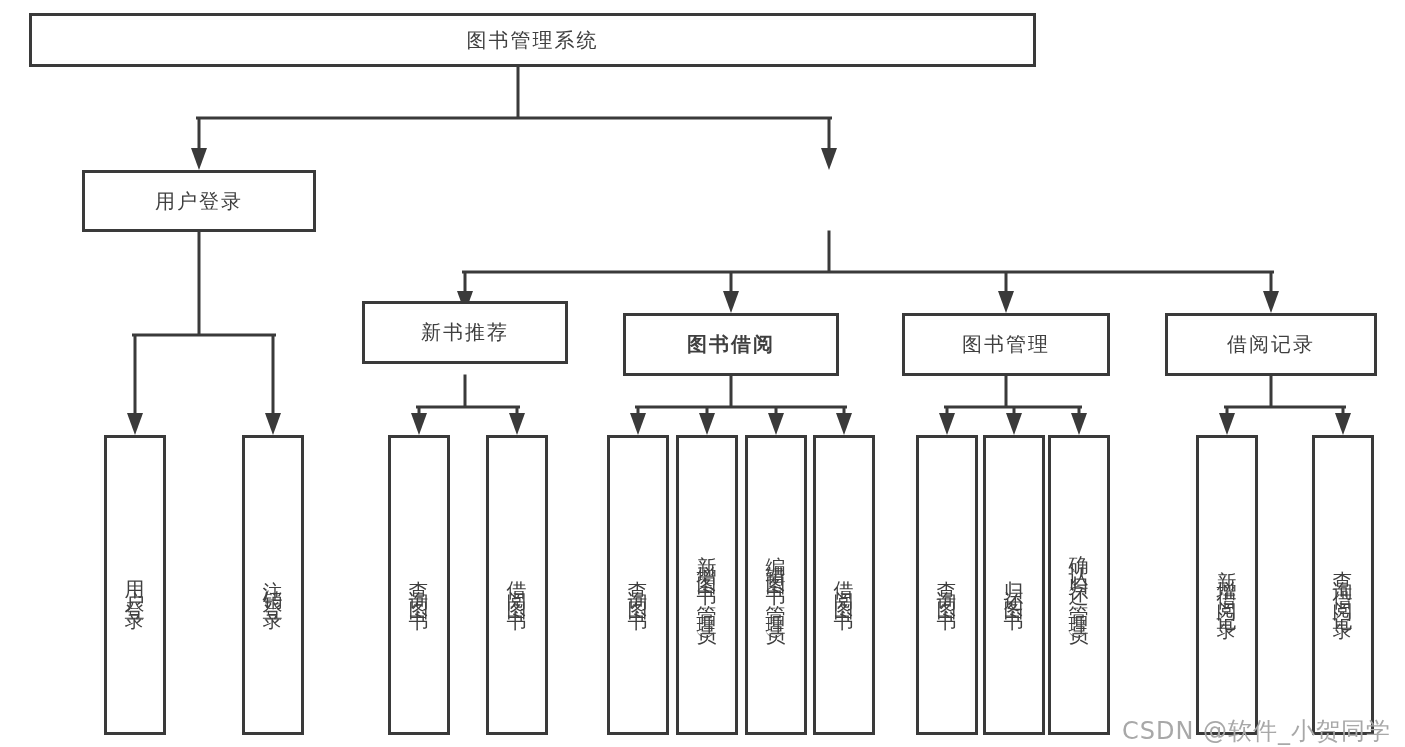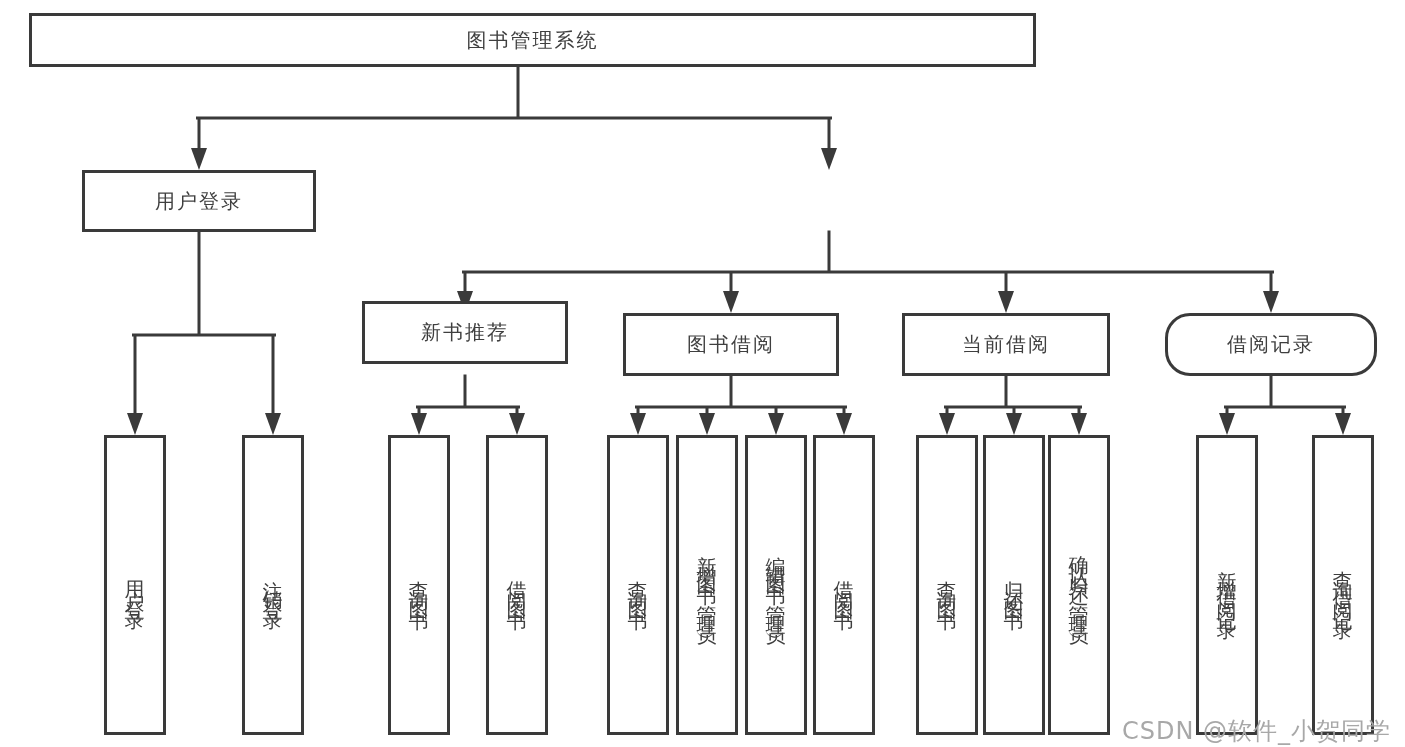--- a/index.html
+++ b/index.html
@@ -66,23 +66,23 @@
     font-size: 24px;
     letter-spacing: 1px;
     color: var(--watermark);
     white-space: nowrap;
   }
   
   #n-root            { left: 13px;   top: 13px;  width: 1007px; height: 54px; margin-left: 16px; }
   #n-user-login      { left: 82px;   top: 170px; width: 234px;  height: 62px; }
   #n-book-mgmt       { left: 712px;  top: 170px; width: 234px;  height: 62px; }
   #n-new-book        { left: 362px;  top: 301px; width: 206px;  height: 63px; }
-  #n-book-borrow     { left: 623px;  top: 313px; width: 216px;  height: 63px; }
+  #n-book-borrow     { left: 623px;  top: 313px; width: 216px;  height: 63px; font-weight: bold; }
   #n-current-borrow  { left: 902px;  top: 313px; width: 208px;  height: 63px; }
-  #n-borrow-records  { left: 1165px; top: 313px; width: 212px;  height: 63px; border-radius: 25px; }
+  #n-borrow-records  { left: 1165px; top: 313px; width: 212px;  height: 63px; }
   .vbox { top: 435px; width: 62px; height: 300px; }
   #l-user-login      { left: 104px; }
   #l-logout          { left: 242px; }
   #l-query-book-1    { left: 388px; }
   #l-borrow-book-1   { left: 486px; }
   #l-query-book-2    { left: 607px; }
   #l-add-book        { left: 676px; }
   #l-edit-book       { left: 745px; }
   #l-borrow-book-2   { left: 813px; }
   #l-query-book-3    { left: 916px; }
@@ -131,21 +131,21 @@
     <polygon points="1219,413 1235,413 1227,435"></polygon>
     <polygon points="1335,413 1351,413 1343,435"></polygon>
   </svg>
 
   <div class="hbox" id="n-root">图书管理系统</div>
 
   <div class="hbox" id="n-user-login">用户登录</div>
 
   <div class="hbox" id="n-new-book">新书推荐</div>
   <div class="hbox" id="n-book-borrow">图书借阅</div>
-  <div class="hbox" id="n-current-borrow">当前借阅</div>
+  <div class="hbox" id="n-current-borrow">图书管理</div>
   <div class="hbox" id="n-borrow-records">借阅记录</div>
 
   <div class="vbox" id="l-user-login">
     <span>用户登录</span>
   </div>
   <div class="vbox" id="l-logout">
     <span>注销登录</span>
   </div>
 
   <div class="vbox" id="l-query-book-1">

